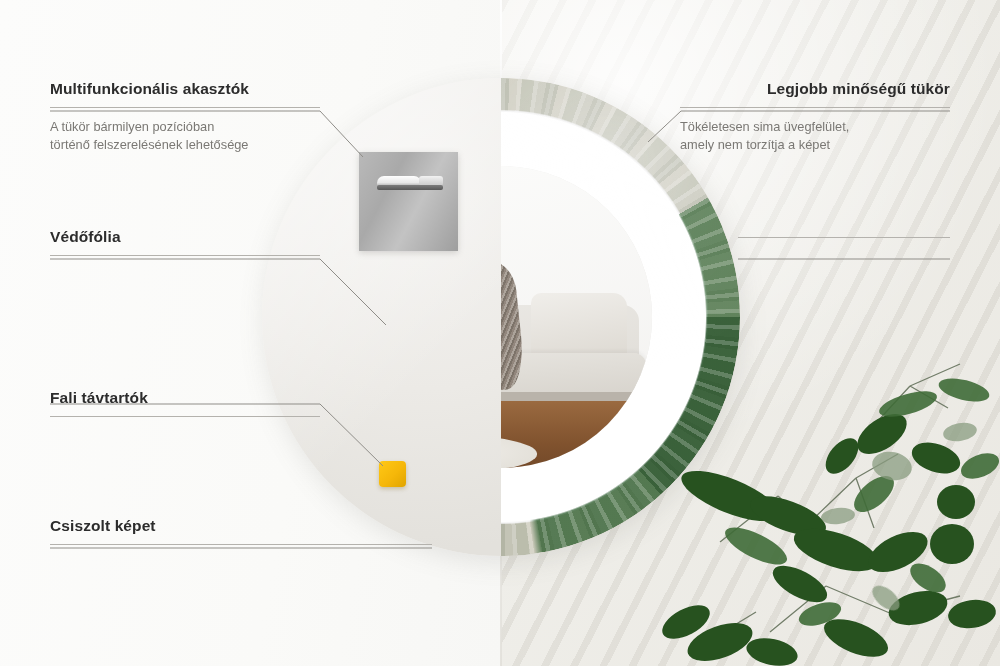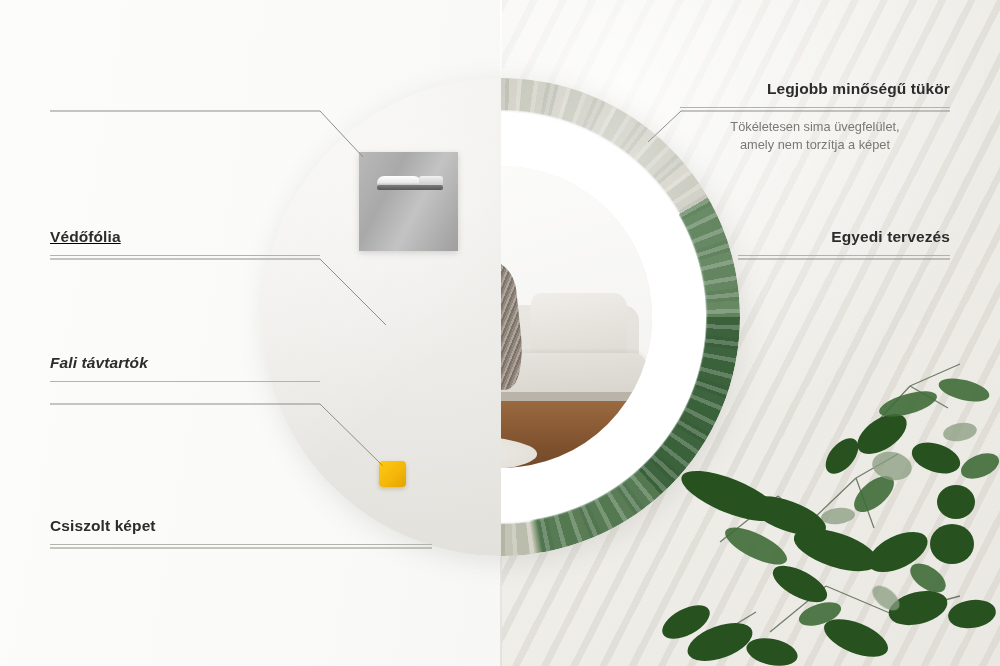--- a/index.html
+++ b/index.html
@@ -194,21 +194,21 @@
     font-size:15.5px; font-weight:bold; color:#2c2c2c; letter-spacing:.1px;
     white-space:nowrap;
   }
   .callout .rule{ height:1px; background:#b4b2ad; margin-top:9px; }
   .callout .desc{
     font-size:12.8px; line-height:17.5px; color:#7a7874; margin-top:10px;
     white-space:pre-line;
   }
   .callout.left .title,.callout.left .desc{ text-align:left; }
   .callout.right{ text-align:right; }
-  .callout.right .desc{ text-align:center; }
+  .callout.right .desc{ text-align:left; }
 
   .leader{ position:absolute; left:0; top:0; width:1000px; height:666px; pointer-events:none; }
 </style>
 </head>
 <body>
 
 <div id="stage">
 
   <div class="bg-left"></div>
   <div class="bg-right"></div>
@@ -298,41 +298,46 @@
     <g stroke="#8f8d88" stroke-width="1" fill="none">
       <path d="M50 111 H320 L363 157"></path>
       <path d="M50 259 H320 L386 325"></path>
       <path d="M50 404 H320 L383 466"></path>
       <path d="M50 548 H432"></path>
       <path d="M950 111 H681 L648 142"></path>
       <path d="M950 259 H738"></path>
     </g>
   </svg>
 
-
-  <div class="callout left" style="left:50px; top:228px; width:270px;text-decoration:underline;">
+  <div class="callout left" style="left:50px; top:80px; width:270px;">
+    <div class="title">Multifunkcionális akasztók</div>
+    <div class="rule"></div>
+    <div class="desc">A tükör bármilyen pozícióban
+történő felszerelésének lehetősége</div>
+  </div>
+
+  <div class="callout left" style="left:50px; top:228px; width:270px;">
     <div class="title">Védőfólia</div>
     <div class="rule"></div>
   </div>
 
-  <div class="callout left" style="left:50px; top:354px; width:270px;font-style:italic;">
+  <div class="callout left" style="left:50px; top:389px; width:270px;">
     <div class="title">Fali távtartók</div>
     <div class="rule"></div>
   </div>
 
   <div class="callout left" style="left:50px; top:517px; width:382px;">
     <div class="title">Csiszolt képet</div>
     <div class="rule"></div>
   </div>
 
   <div class="callout right" style="left:680px; top:80px; width:270px;">
     <div class="title">Legjobb minőségű tükör</div>
     <div class="rule"></div>
     <div class="desc">Tökéletesen sima üvegfelület,
 amely nem torzítja a képet</div>
   </div>
 
   <div class="callout right" style="left:738px; top:228px; width:212px;">
-    <div class="title">Egyedi tervezés</div>
     <div class="rule"></div>
   </div>
 
 </div>
 
 </body></html>

